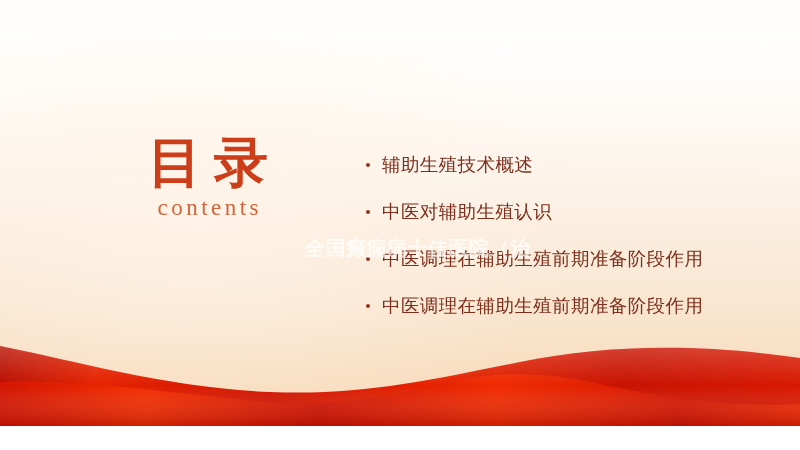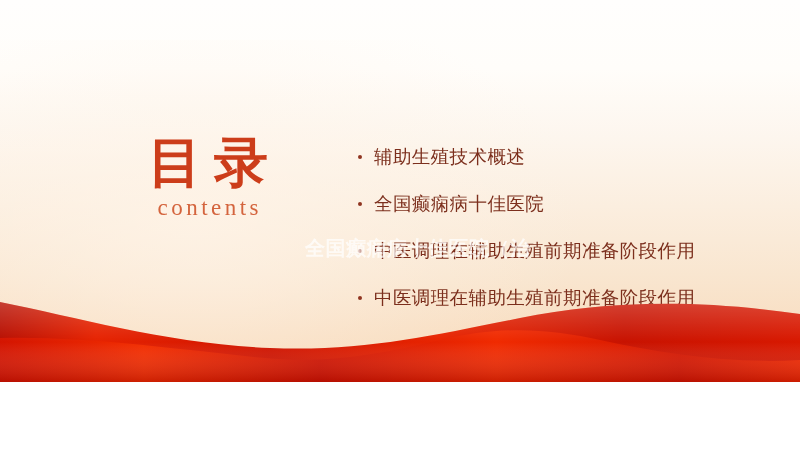--- a/index.html
+++ b/index.html
@@ -9,21 +9,21 @@
   body {
     width: 800px;
     height: 450px;
     overflow: hidden;
     font-family: "Liberation Serif", "DejaVu Serif", serif;
   }
 
   .slide {
     position: relative;
     width: 800px;
-    height: 382px;
+    height: 426px;
     overflow: hidden;
     background:
       linear-gradient(
         to bottom,
         #fffefd 0%,
         #fffdfa 18%,
         #fdf6ee 36%,
         #fbeedf 54%,
         #f9e6d0 72%,
         #f8ddc0 88%,
@@ -72,21 +72,21 @@
     color: #d4643d;
     white-space: nowrap;
   }
 
   
   .toc-list {
     position: absolute;
     left: 356px;
     top: 140px;
     width: 360px;
-    margin: 0;
+    margin: 8px;
     padding: 0;
     list-style: none;
   }
   .toc-item {
     position: relative;
     padding-left: 18px;
     margin-bottom: 13px;
     font-family: "Liberation Serif", "DejaVu Serif", serif;
     font-size: 18.5px;
     line-height: 34px;
@@ -146,21 +146,21 @@
     <div class="title-en">contents</div>
   </div>
 
   <ul class="toc-list">
     <li class="toc-item">
       <span class="toc-bullet"></span>
       <span>辅助生殖技术概述</span>
     </li>
     <li class="toc-item">
       <span class="toc-bullet"></span>
-      <span>全国癫痫病十佳医院</span>
+      <span>中医对辅助生殖认识</span>
     </li>
     <li class="toc-item">
       <span class="toc-bullet"></span>
       <span>中医调理在辅助生殖前期准备阶段作用</span>
     </li>
     <li class="toc-item">
       <span class="toc-bullet"></span>
       <span>中医调理在辅助生殖前期准备阶段作用</span>
     </li>
   </ul>

